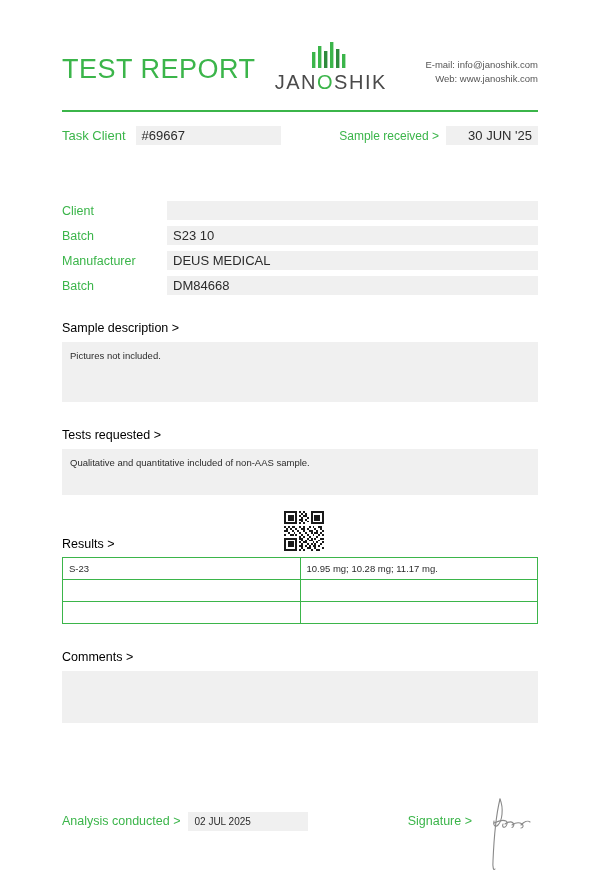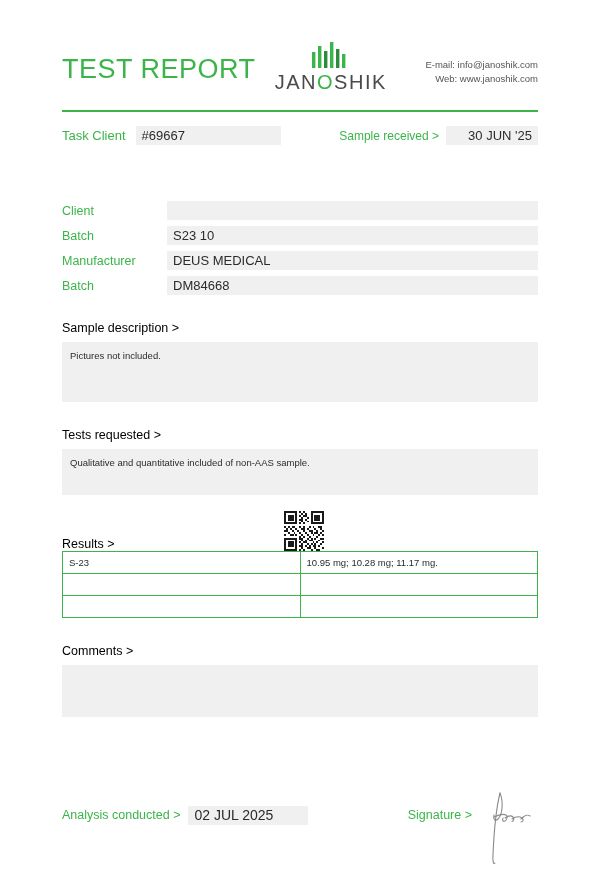--- a/index.html
+++ b/index.html
@@ -181,20 +181,21 @@
   .qr {
     position: absolute;
     left: 222px;
     bottom: 0px;
     width: 40px;
     height: 40px;
   }
   .results-table {
     border-collapse: collapse;
     width: 100%;
+    margin-top: 6px;
   }
   .results-table td {
     border: 1px solid #3bb54a;
     height: 21px;
     font-size: 9.5px;
     color: #2b2b2b;
     padding: 0 6px;
     vertical-align: middle;
   }
   .results-table td.col-name { width: 50%; }
@@ -210,21 +211,21 @@
     display: flex;
     align-items: center;
   }
   .analysis-left .lbl {
     color: #3bb54a;
     font-size: 12.5px;
     margin-right: 8px;
   }
   .analysis-left .val {
     background: #f0f0f0;
-    font-size: 14px;
+    font-size: 10px;
     color: #2b2b2b;
     width: 120px;
     height: 19px;
     line-height: 19px;
     padding: 0 6px;
     box-sizing: border-box;
   }
   .sig-label {
     color: #3bb54a;
     font-size: 12.5px;

